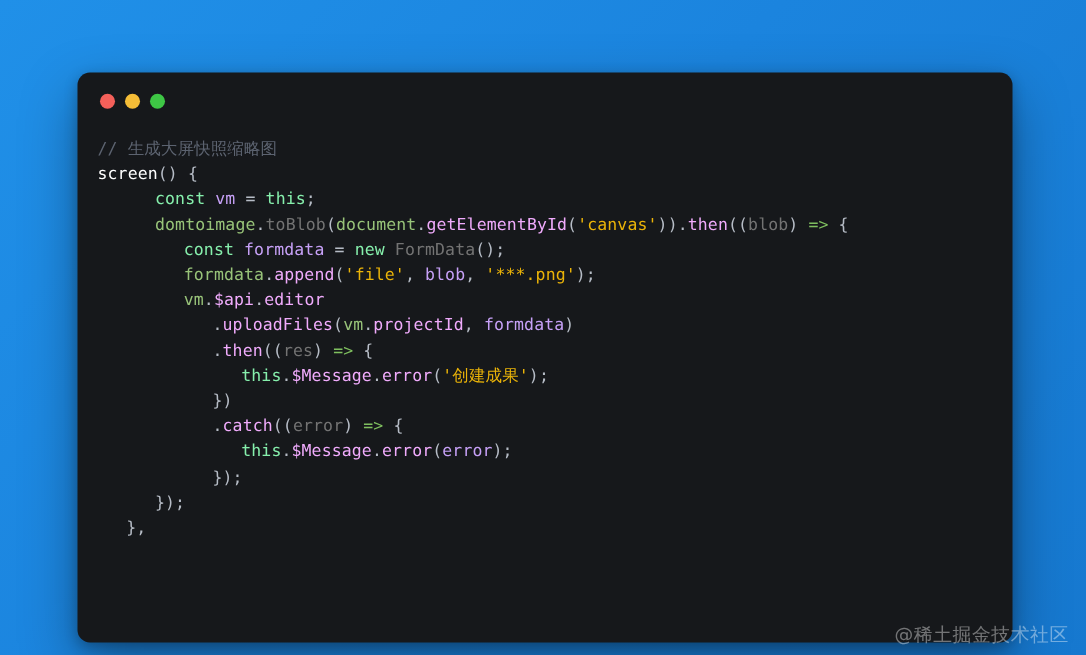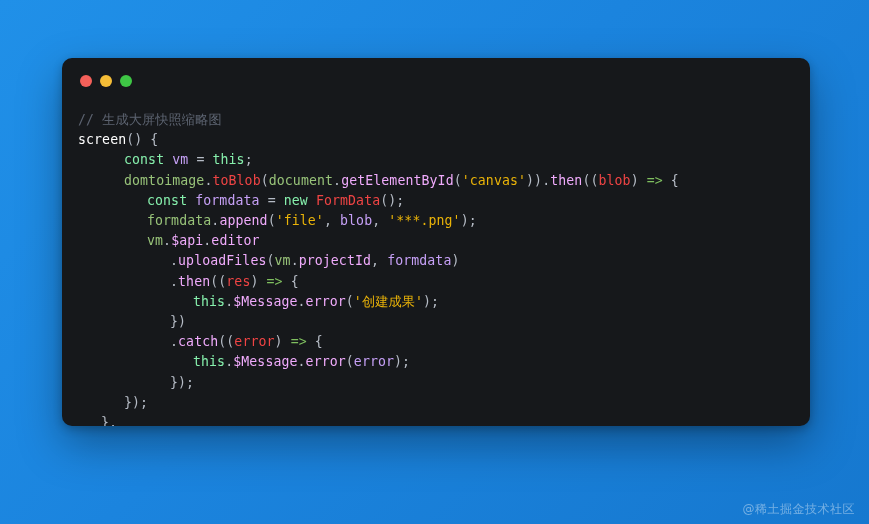--- a/index.html
+++ b/index.html
@@ -19,21 +19,21 @@
     height: 524px;
     background: linear-gradient(135deg, #2090e8 0%, #1b84de 45%, #1678cf 100%);
     box-sizing: border-box;
   }
   
   #code-window {
     position: absolute;
     left: 62px;
     top: 58px;
     width: 748px;
-    height: 368px;
+    height: 456px;
     background: #16181b;
     border-radius: 10px;
     box-shadow: 0 18px 44px rgba(0,0,0,0.34), 0 3px 10px rgba(0,0,0,0.24);
     box-sizing: border-box;
     overflow: hidden;
   }
   #titlebar {
     height: 46px;
     padding: 0 0 0 18px;
     display: flex;
@@ -67,31 +67,31 @@
   }
   
   .t-comment  { color: #5c6370; }
   .t-plain    { color: #c8ccd4; }
   .t-punc     { color: #b6bcc6; }
   .t-kw       { color: #86efac; }
   .t-fn       { color: #ffffff; }
   .t-var      { color: #c6a0f6; }
   .t-prop     { color: #f0abfc; }
   .t-str      { color: #eab308; }
-  .t-param    { color: #ef4444; margin-top: 20px; }
+  .t-param    { color: #737373; margin-top: 20px; }
   .t-arrow    { color: #7fbf5f; }
   .t-obj      { color: #98c379; }
 
   
   #watermark {
     position: absolute;
     right: 14px;
     bottom: 6px;
     font-family: "DejaVu Sans", sans-serif;
-    font-size: 12px;
+    font-size: 15px;
     color: rgba(255,255,255,0.40);
     letter-spacing: 0.5px;
     user-select: none;
   }
 </style>
 </head>
 <body>
 
 <div id="stage">
 

